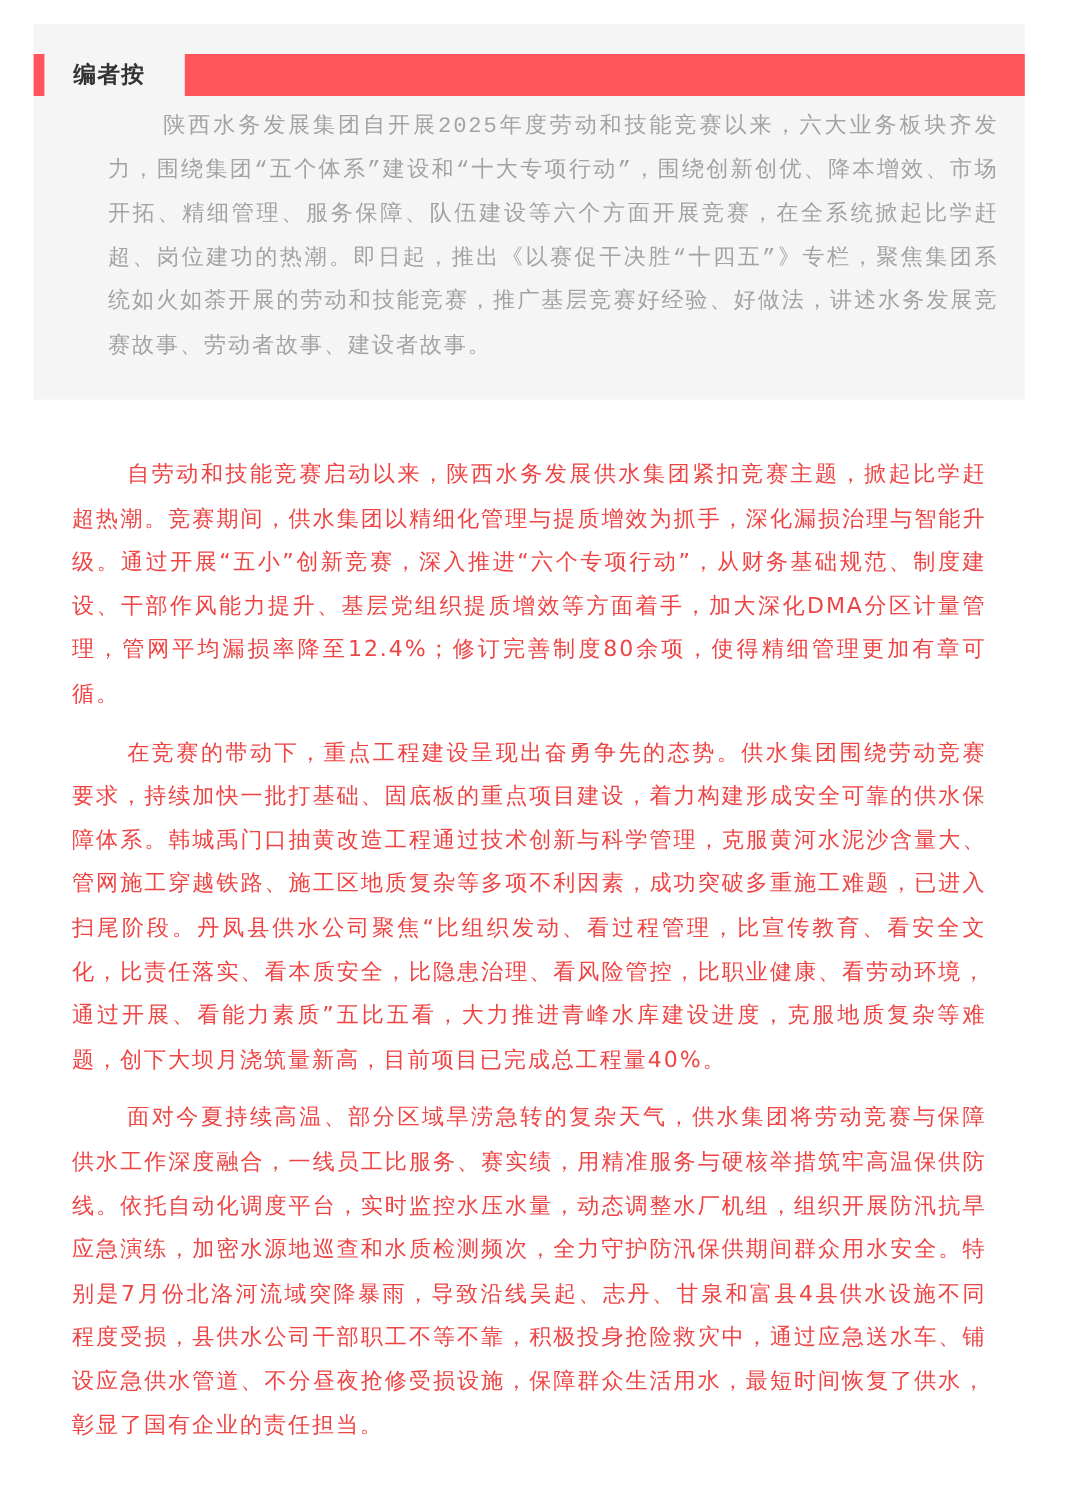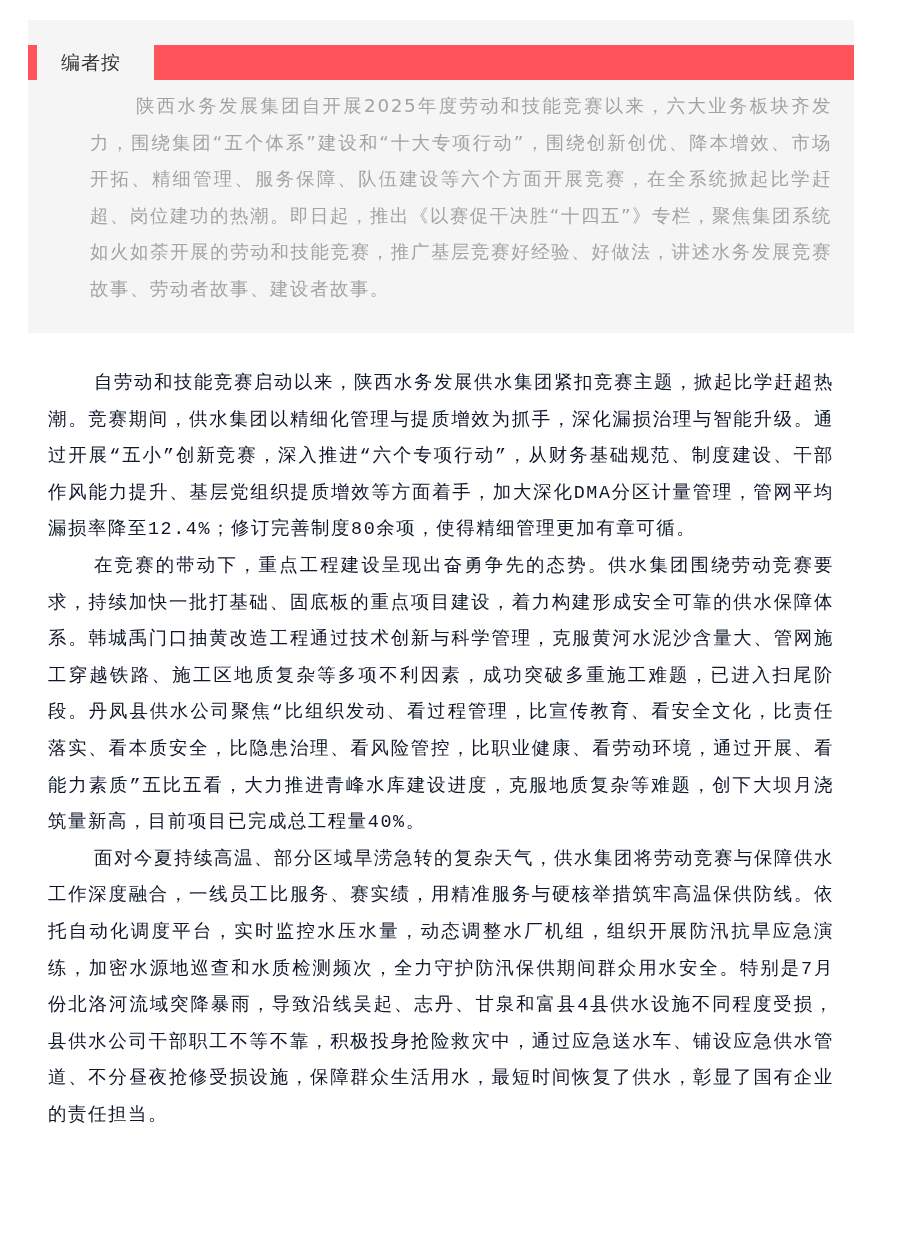--- a/index.html
+++ b/index.html
@@ -2,28 +2,28 @@
 <html><head>
 <meta charset="utf-8">
 <style>
   html, body { margin: 0; padding: 0; background: #ffffff; }
   body { width: 897px; height: 1248px; position: relative; overflow: hidden;
          font-family: "DejaVu Sans", "Liberation Sans", sans-serif; }
   .note-box { position: absolute; left: 28px; top: 20px; width: 826px; height: 313px; background: #f5f5f5; }
   .note-header { position: absolute; left: 0; top: 25px; width: 826px; height: 35px; }
   .red-stub { position: absolute; left: 0; top: 0; width: 9px; height: 35px; background: #ff555a; }
   .note-title { position: absolute; left: 33px; top: 0; height: 35px; line-height: 35px;
-                font-size: 19px; font-weight: normal; color: #333333; letter-spacing: 1px; }
+                font-size: 19px; font-weight: bold; color: #333333; letter-spacing: 1px; }
   .red-bar { position: absolute; left: 126px; top: 0; width: 700px; height: 35px; background: #ff555a; }
   .note-text { position: absolute; left: 62px; top: 68px; width: 742px; font-size: 18.4px;
                line-height: 36.6px; color: #a3a3a3; letter-spacing: 1.6px; text-indent: 46px;
-               margin: 0; text-align: justify; }
+               margin: 0; text-align: justify; font-family: Liberation Mono, monospace; }
   .article { position: absolute; left: 48px; top: 366px; width: 786px; }
-  .para { margin: 0; font-size: 18.4px; line-height: 36.6px; color: #0f172a;
-          letter-spacing: 1.6px; text-indent: 46px; text-align: justify; font-family: Liberation Mono, monospace; }
+  .para { margin: 12px; font-size: 18.4px; line-height: 36.6px; color: #ef4444;
+          letter-spacing: 1.6px; text-indent: 46px; text-align: justify; }
 </style>
 </head>
 <body>
 
 <div class="note-box">
   <div class="note-header">
     <div class="red-stub"></div>
     <div class="note-title">编者按</div>
     <div class="red-bar"></div>
   </div>

